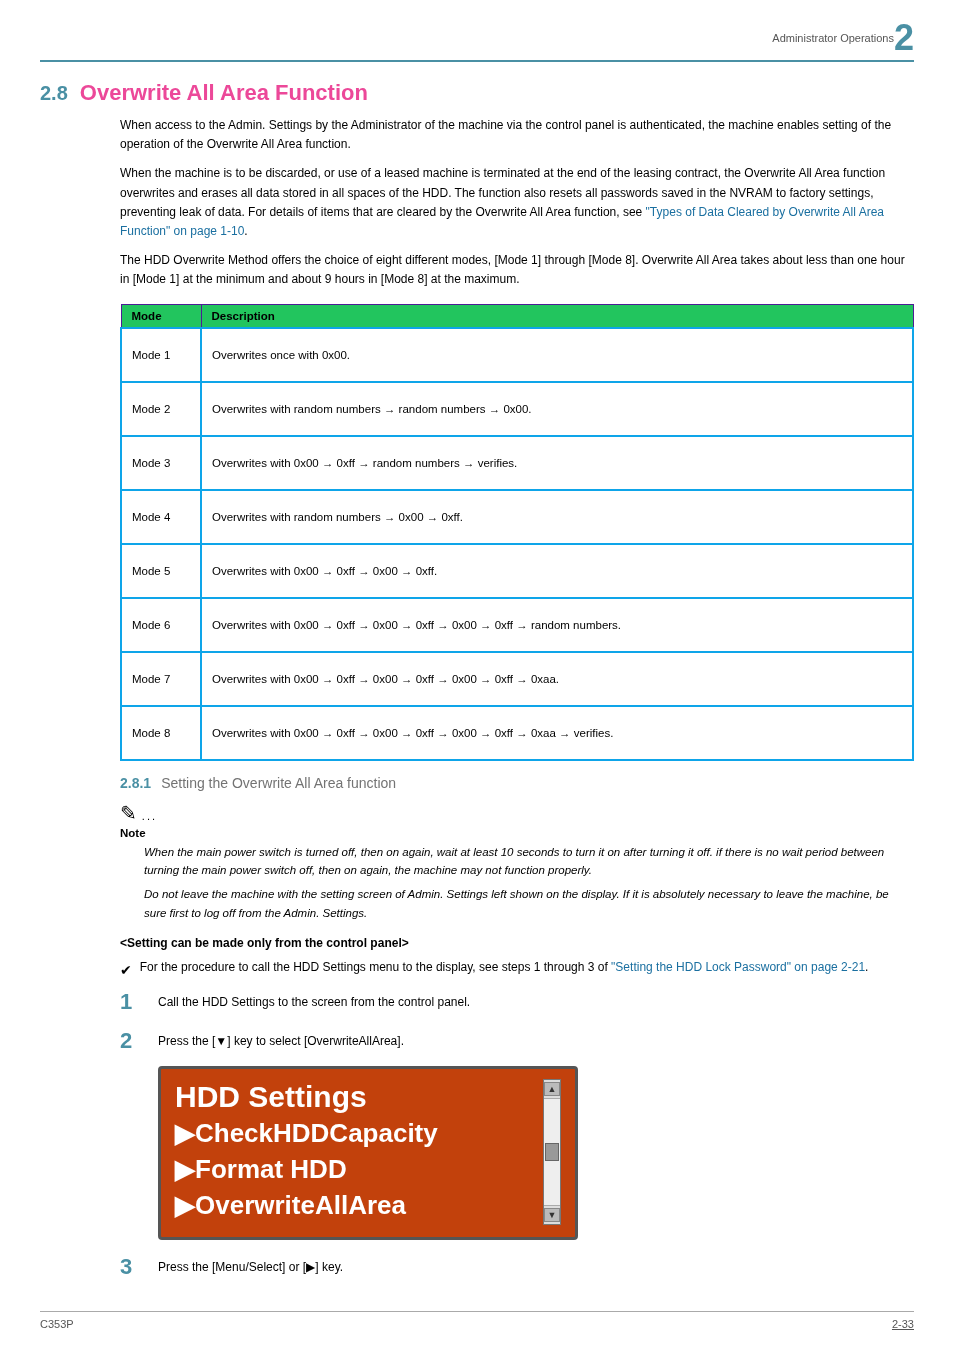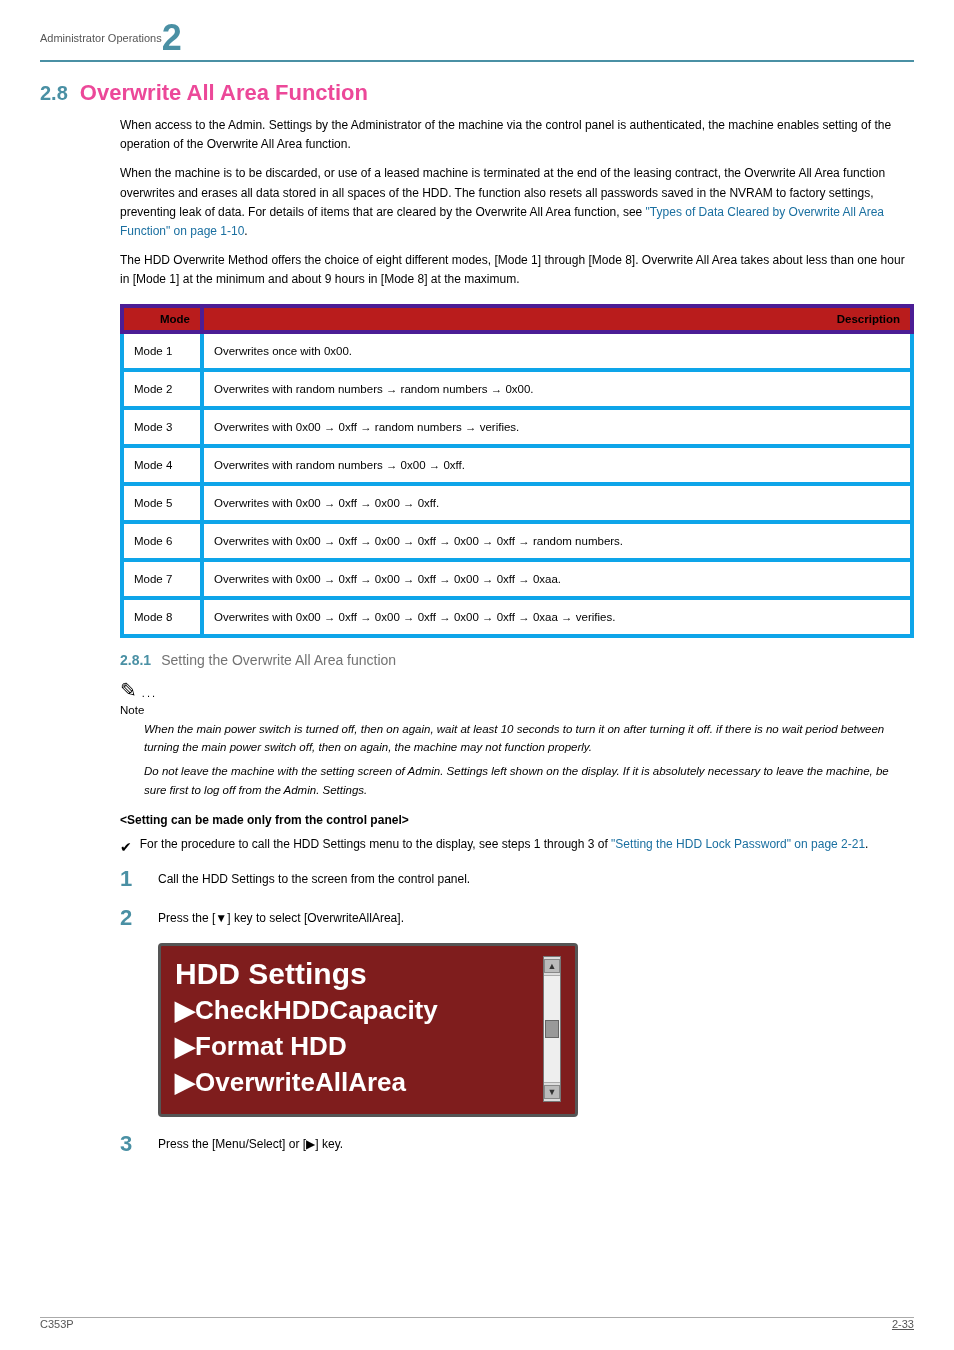--- a/index.html
+++ b/index.html
@@ -12,21 +12,21 @@
       min-height: 1350px;
     }
     .page {
       width: 954px;
       min-height: 1350px;
       padding: 20px 40px 30px 40px;
       position: relative;
     }
     .header-bar {
       display: flex;
-      justify-content: flex-start;
+      justify-content: flex-end;
       align-items: center;
       border-bottom: 2px solid #4a90a4;
       padding-bottom: 4px;
       margin-bottom: 18px;
     }
     .header-text {
       font-size: 11px;
       color: #555;
     }
     .header-chapter {
@@ -64,30 +64,30 @@
     .para a, .link {
       color: #1a6fa0;
       text-decoration: none;
     }
     .table-wrap {
       margin: 14px 0;
       border-collapse: collapse;
       width: 100%;
     }
     .table-wrap th {
-      background: #b91c1c;
-      border: 4px solid #4c1d95;
+      background: #22c55e;
+      border: 1px solid #4c1d95;
       padding: 5px 10px;
-      text-align: right;
+      text-align: left;
       font-size: 11.5px;
       font-weight: bold;
     }
     .table-wrap td {
-      border: 4px solid #0ea5e9;
-      padding: 11px 10px;
+      border: 2px solid #0ea5e9;
+      padding: 20px 10px;
       font-size: 11.5px;
     }
     .table-wrap td:first-child {
       width: 80px;
       white-space: nowrap;
     }
     .subsection-title {
       display: flex;
       align-items: baseline;
       gap: 10px;
@@ -110,21 +110,21 @@
     .note-icon {
       font-size: 20px;
       display: inline-block;
       margin-bottom: 2px;
     }
     .note-dots {
       font-size: 11px;
       letter-spacing: 2px;
     }
     .note-label {
-      font-weight: normal;
+      font-weight: bold;
       font-size: 11.5px;
       margin-bottom: 4px;
     }
     .note-text {
       font-style: italic;
       font-size: 11.5px;
       line-height: 1.6;
       margin-bottom: 6px;
       margin-left: 24px;
     }
@@ -158,21 +158,21 @@
       color: #4a90a4;
       min-width: 24px;
       line-height: 1.2;
     }
     .step-text {
       font-size: 12px;
       line-height: 1.6;
       padding-top: 4px;
     }
     .hdd-screen {
-      background: #7f1d1d;
+      background: #c2410c;
       border: 3px solid #555;
       border-radius: 4px;
       width: 420px;
       padding: 10px 14px 12px 14px;
       margin: 10px 0 14px 0;
     }
     .hdd-title {
       font-size: 30px;
       font-weight: bold;
       color: #fff;
@@ -237,20 +237,21 @@
     }
     .footer-bar {
       position: absolute;
       bottom: 20px;
       left: 40px;
       right: 40px;
       display: flex;
       justify-content: space-between;
       align-items: center;
       border-top: 1px solid #aaa;
+      padding-top: 6px;
       margin-top: 20px;
     }
     .footer-left {
       font-size: 11px;
       color: #555;
     }
     .footer-right {
       font-size: 11px;
       color: #555;
       text-decoration: underline;

